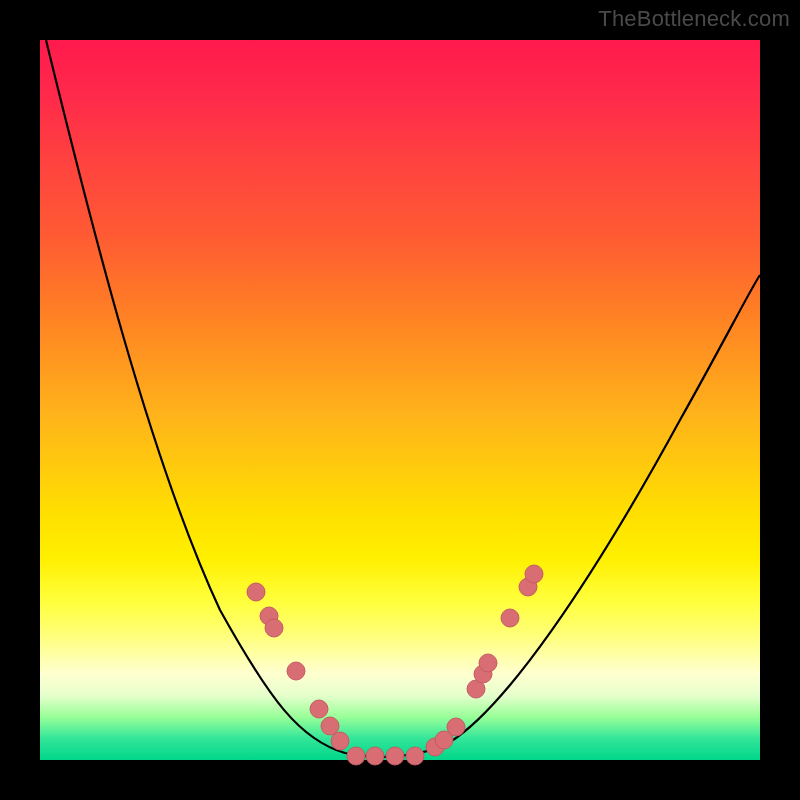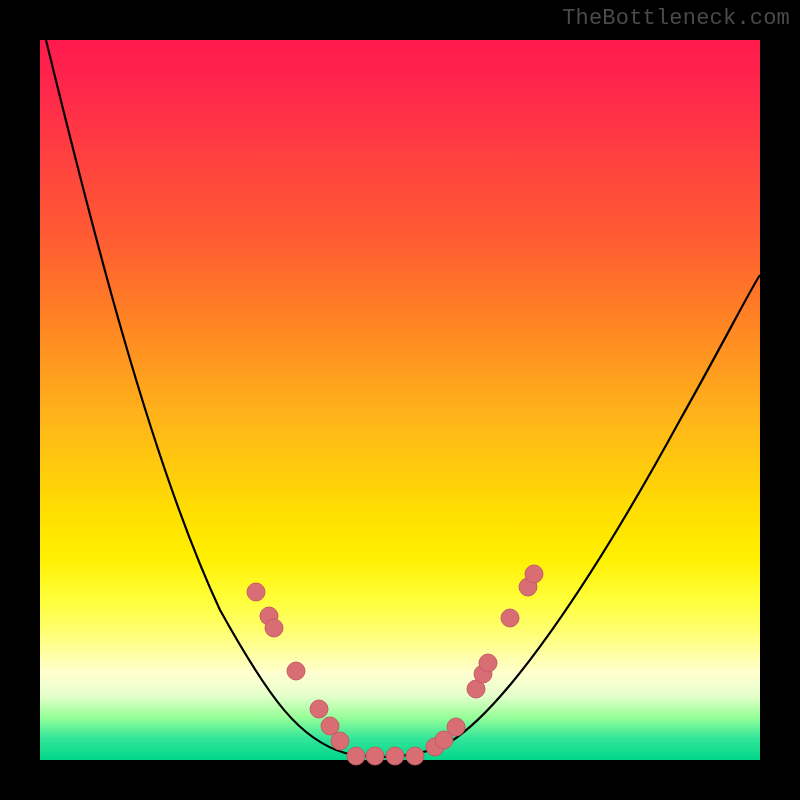--- a/index.html
+++ b/index.html
@@ -9,21 +9,20 @@
     height: 800px;
     overflow: hidden;
     background: #000;
     font-family: Arial, Helvetica, sans-serif;
   }
   .frame {
     position: relative;
     width: 800px;
     height: 800px;
     background: #000;
-    font-family: Liberation Mono, monospace;
   }
   .plot-area {
     position: absolute;
     left: 40px;
     top: 40px;
     width: 720px;
     height: 720px;
     background: linear-gradient(to bottom,
       #ff1a4d 0%,
       #ff2a4a 8%,

